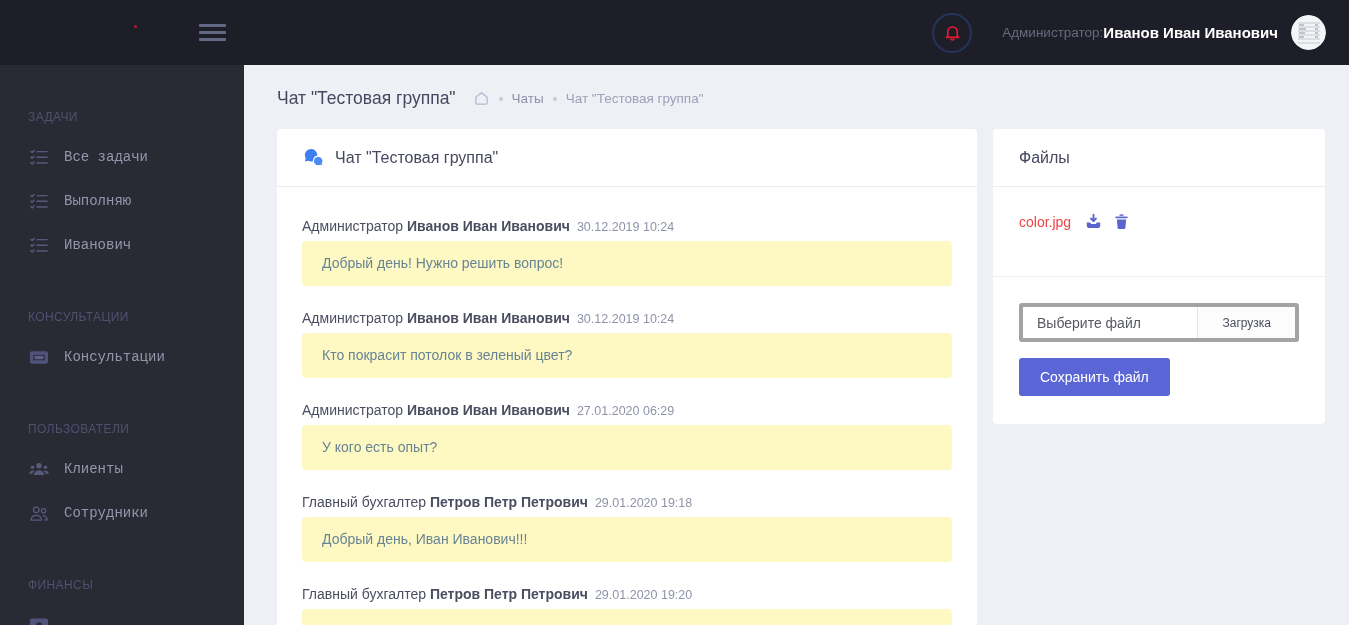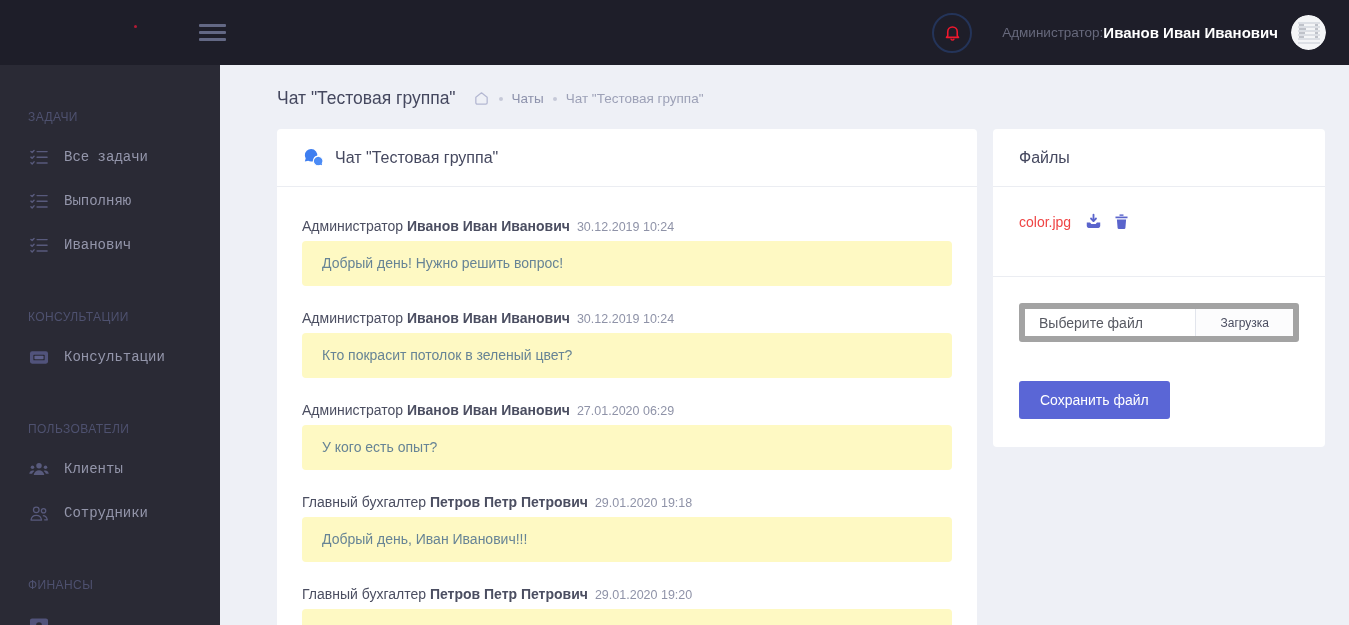--- a/index.html
+++ b/index.html
@@ -12,21 +12,21 @@
   .hamburger { margin-left:199px; cursor:pointer; }
   .hamburger span { display:block; width:27px; height:3px; background:#636884; border-radius:1px; margin:4px 0; }
   .topbar-right { margin-left:auto; display:flex; align-items:center; padding-right:23px; }
   .bell-wrap { width:40px; height:40px; border-radius:50%; border:2px solid #243459; display:flex; align-items:center; justify-content:center; margin-right:30px; cursor:pointer; }
   .bell-wrap svg { width:19px; height:19px; }
   .admin-label { color:#67697c; font-size:13.5px; }
   .admin-name { color:#ffffff; font-size:15px; font-weight:bold; margin-right:13px; }
   .avatar { width:35px; height:35px; border-radius:50%; overflow:hidden; flex:0 0 auto; cursor:pointer; }
 
   
-  .sidebar { position:fixed; top:65px; left:0; bottom:0; width:220px; background:#2a2a35; padding-top:34px; z-index:10; overflow:hidden;text-align:right; }
+  .sidebar { position:fixed; top:65px; left:0; bottom:0; width:244px; background:#2a2a35; padding-top:34px; z-index:10; overflow:hidden;text-align:right; }
   .nav-section { margin-bottom:32px; }
   .section-title { height:36px; display:flex; align-items:center; padding:0 28px; color:#4e516f; font-size:12px; letter-spacing:.4px; }
   .nav-item { height:44px; display:flex; align-items:center; padding:0 28px; gap:15px; color:#9496ab; font-size:14px; cursor:pointer;font-family:Liberation Mono, monospace; }
   .nav-icon { width:21px; height:20px; display:flex; align-items:center; justify-content:center; flex:0 0 auto; }
   .nav-icon svg { width:20px; height:19px; }
 
   
   .content { position:absolute; top:65px; left:250px; right:0; bottom:0; padding:0 24px 0 27px; overflow:hidden; }
   .breadcrumb-row { display:flex; align-items:center; padding:23px 0 20px; }
   .page-title { font-size:17.5px; color:#45485f; margin-right:17px; font-weight:400; }
@@ -52,24 +52,24 @@
   .msg-time { font-size:12.5px; color:#8f93a8; margin-left:7px; }
   .msg-bubble { background:#fef9c3; border-radius:4px; padding:13px 20px; font-size:14px; color:#678495; line-height:19px; }
 
   .files-list { padding:26px 26px 46px; border-bottom:1px solid #ebedf2; }
   .file-row { display:flex; align-items:center; }
   .file-link { color:#ef4444; font-size:14px; text-decoration:none; cursor:pointer; margin-right:14px; }
   .file-action { display:flex; margin-right:11px; cursor:pointer; }
   .file-action svg { width:17px; height:17px; }
 
   .upload-section { padding:26px 26px 28px; }
-  .file-input-group { display:flex; border:6px solid #a3a3a3; border-radius:3px; height:39px; background:#fff; cursor:pointer; }
+  .file-input-group { display:flex; border:4px solid #a3a3a3; border-radius:3px; height:39px; background:#fff; cursor:pointer; }
   .file-input-text { flex:1; display:flex; align-items:center; padding-left:14px; color:#575962; font-size:14px; }
   .browse-btn { border-left:1px solid #e2e5ec; display:flex; align-items:center; padding:0 24px; color:#4b4e61; font-size:12px; background:#fcfcfd; border-radius:0 3px 3px 0; }
-  .save-btn { margin-top:39px; display:inline-block; background:#5a66d6; color:#fff; border:none; border-radius:3px; padding:11px 21px; font-size:14px; cursor:pointer; font-family:inherit; }
+  .save-btn { margin-top:16px; display:inline-block; background:#5a66d6; color:#fff; border:none; border-radius:3px; padding:11px 21px; font-size:14px; cursor:pointer; font-family:inherit; }
 </style>
 </head>
 <body>
 
 <div class="topbar">
   <div class="red-dot"></div>
   <div class="hamburger">
     <span></span>
       <span></span>
       <span></span>

